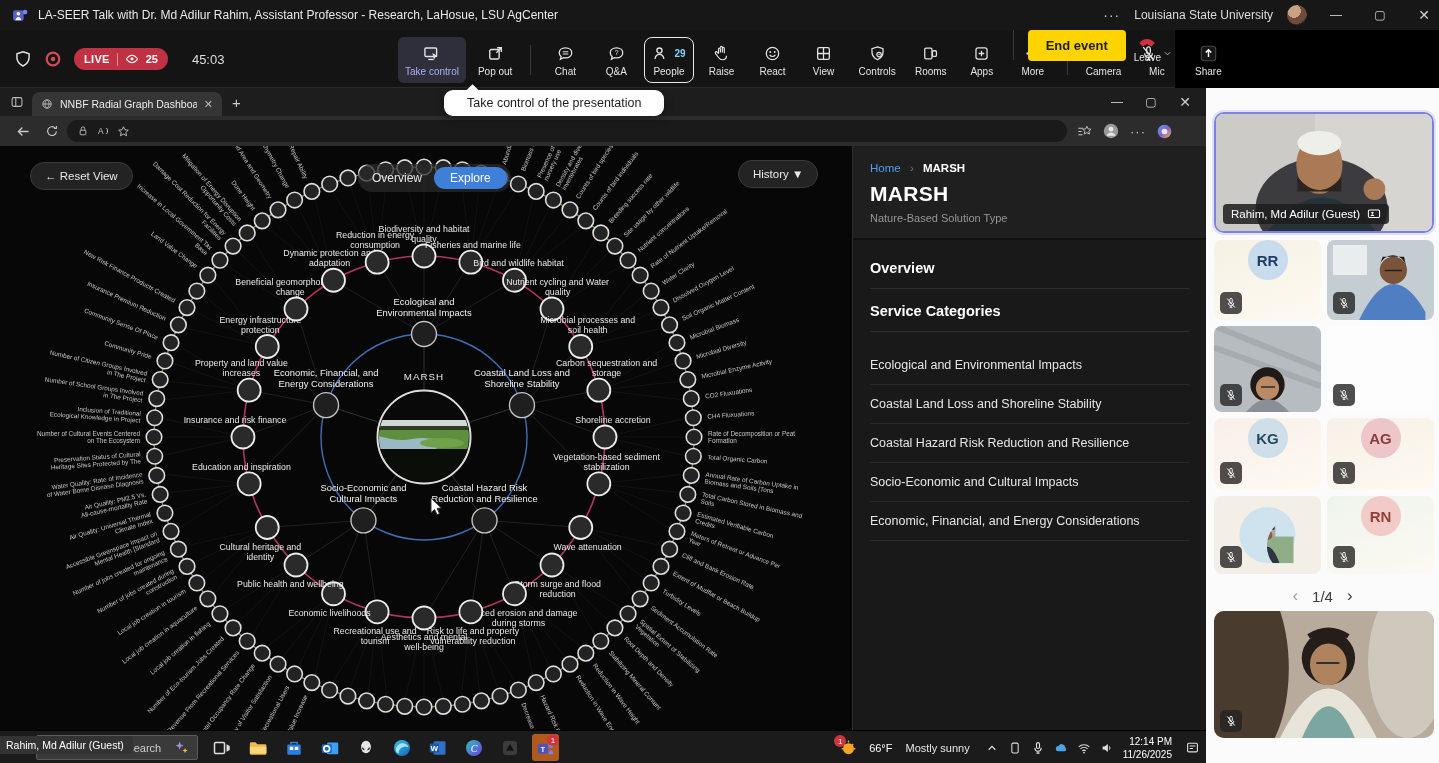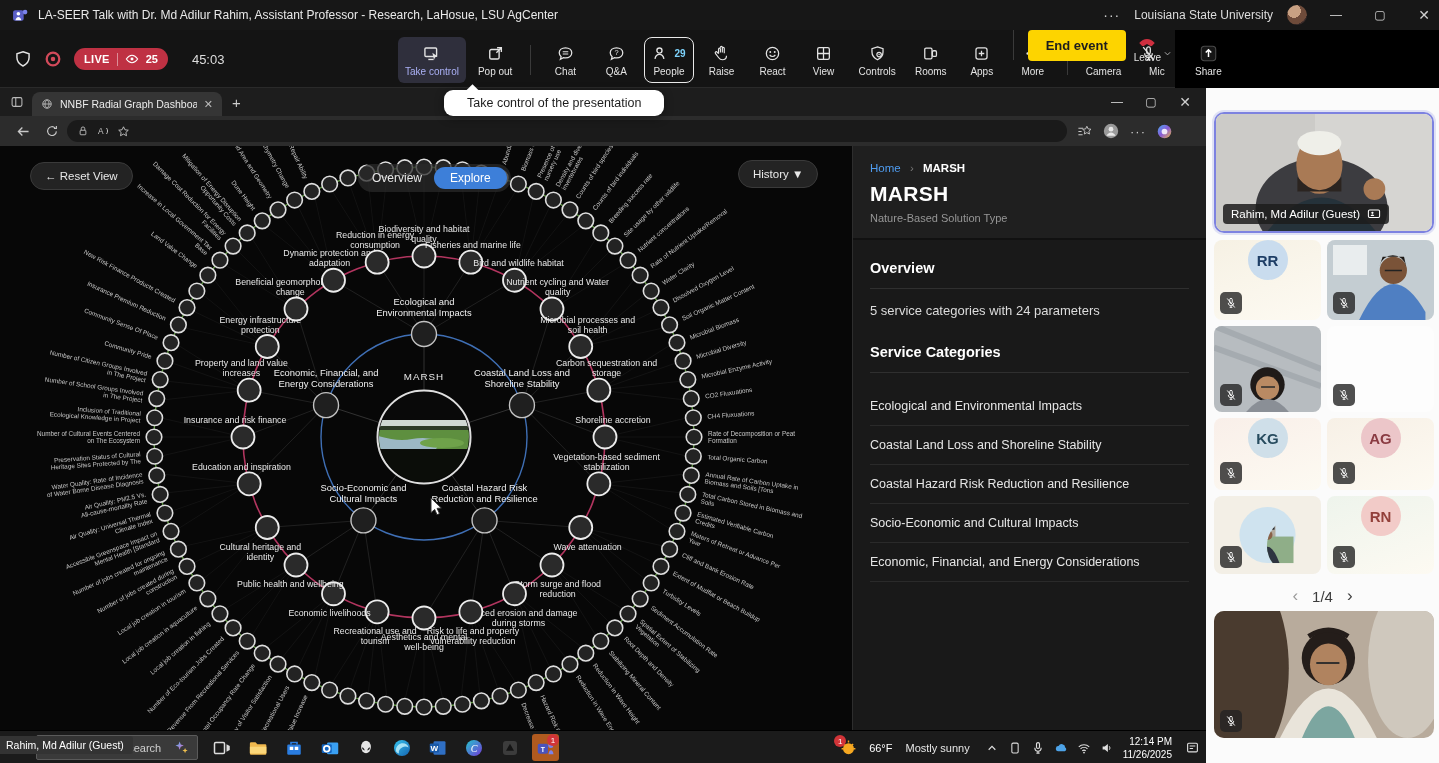--- a/index.html
+++ b/index.html
@@ -1106,21 +1106,20 @@
             <span class="home">Home</span>
             <span class="sep">›</span>
             <span class="cur">MARSH</span>
           </div>
           <h1>MARSH</h1>
           <div class="sub">Nature-Based Solution Type</div>
         </div>
         <div class="body">
           <h2>Overview</h2>
           <div class="rule"></div>
-          <div class="ov-text">5 service categories with 24 parameters</div>
           <h2>Service Categories</h2>
           <div class="rule"></div>
           <div id="svc-list">
               <div class="svc-item">Ecological and Environmental Impacts</div>
               <div class="svc-item">Coastal Land Loss and Shoreline Stability</div>
               <div class="svc-item">Coastal Hazard Risk Reduction and Resilience</div>
               <div class="svc-item">Socio-Economic and Cultural Impacts</div>
               <div class="svc-item">Economic, Financial, and Energy Considerations</div>
             </div>
         </div>

